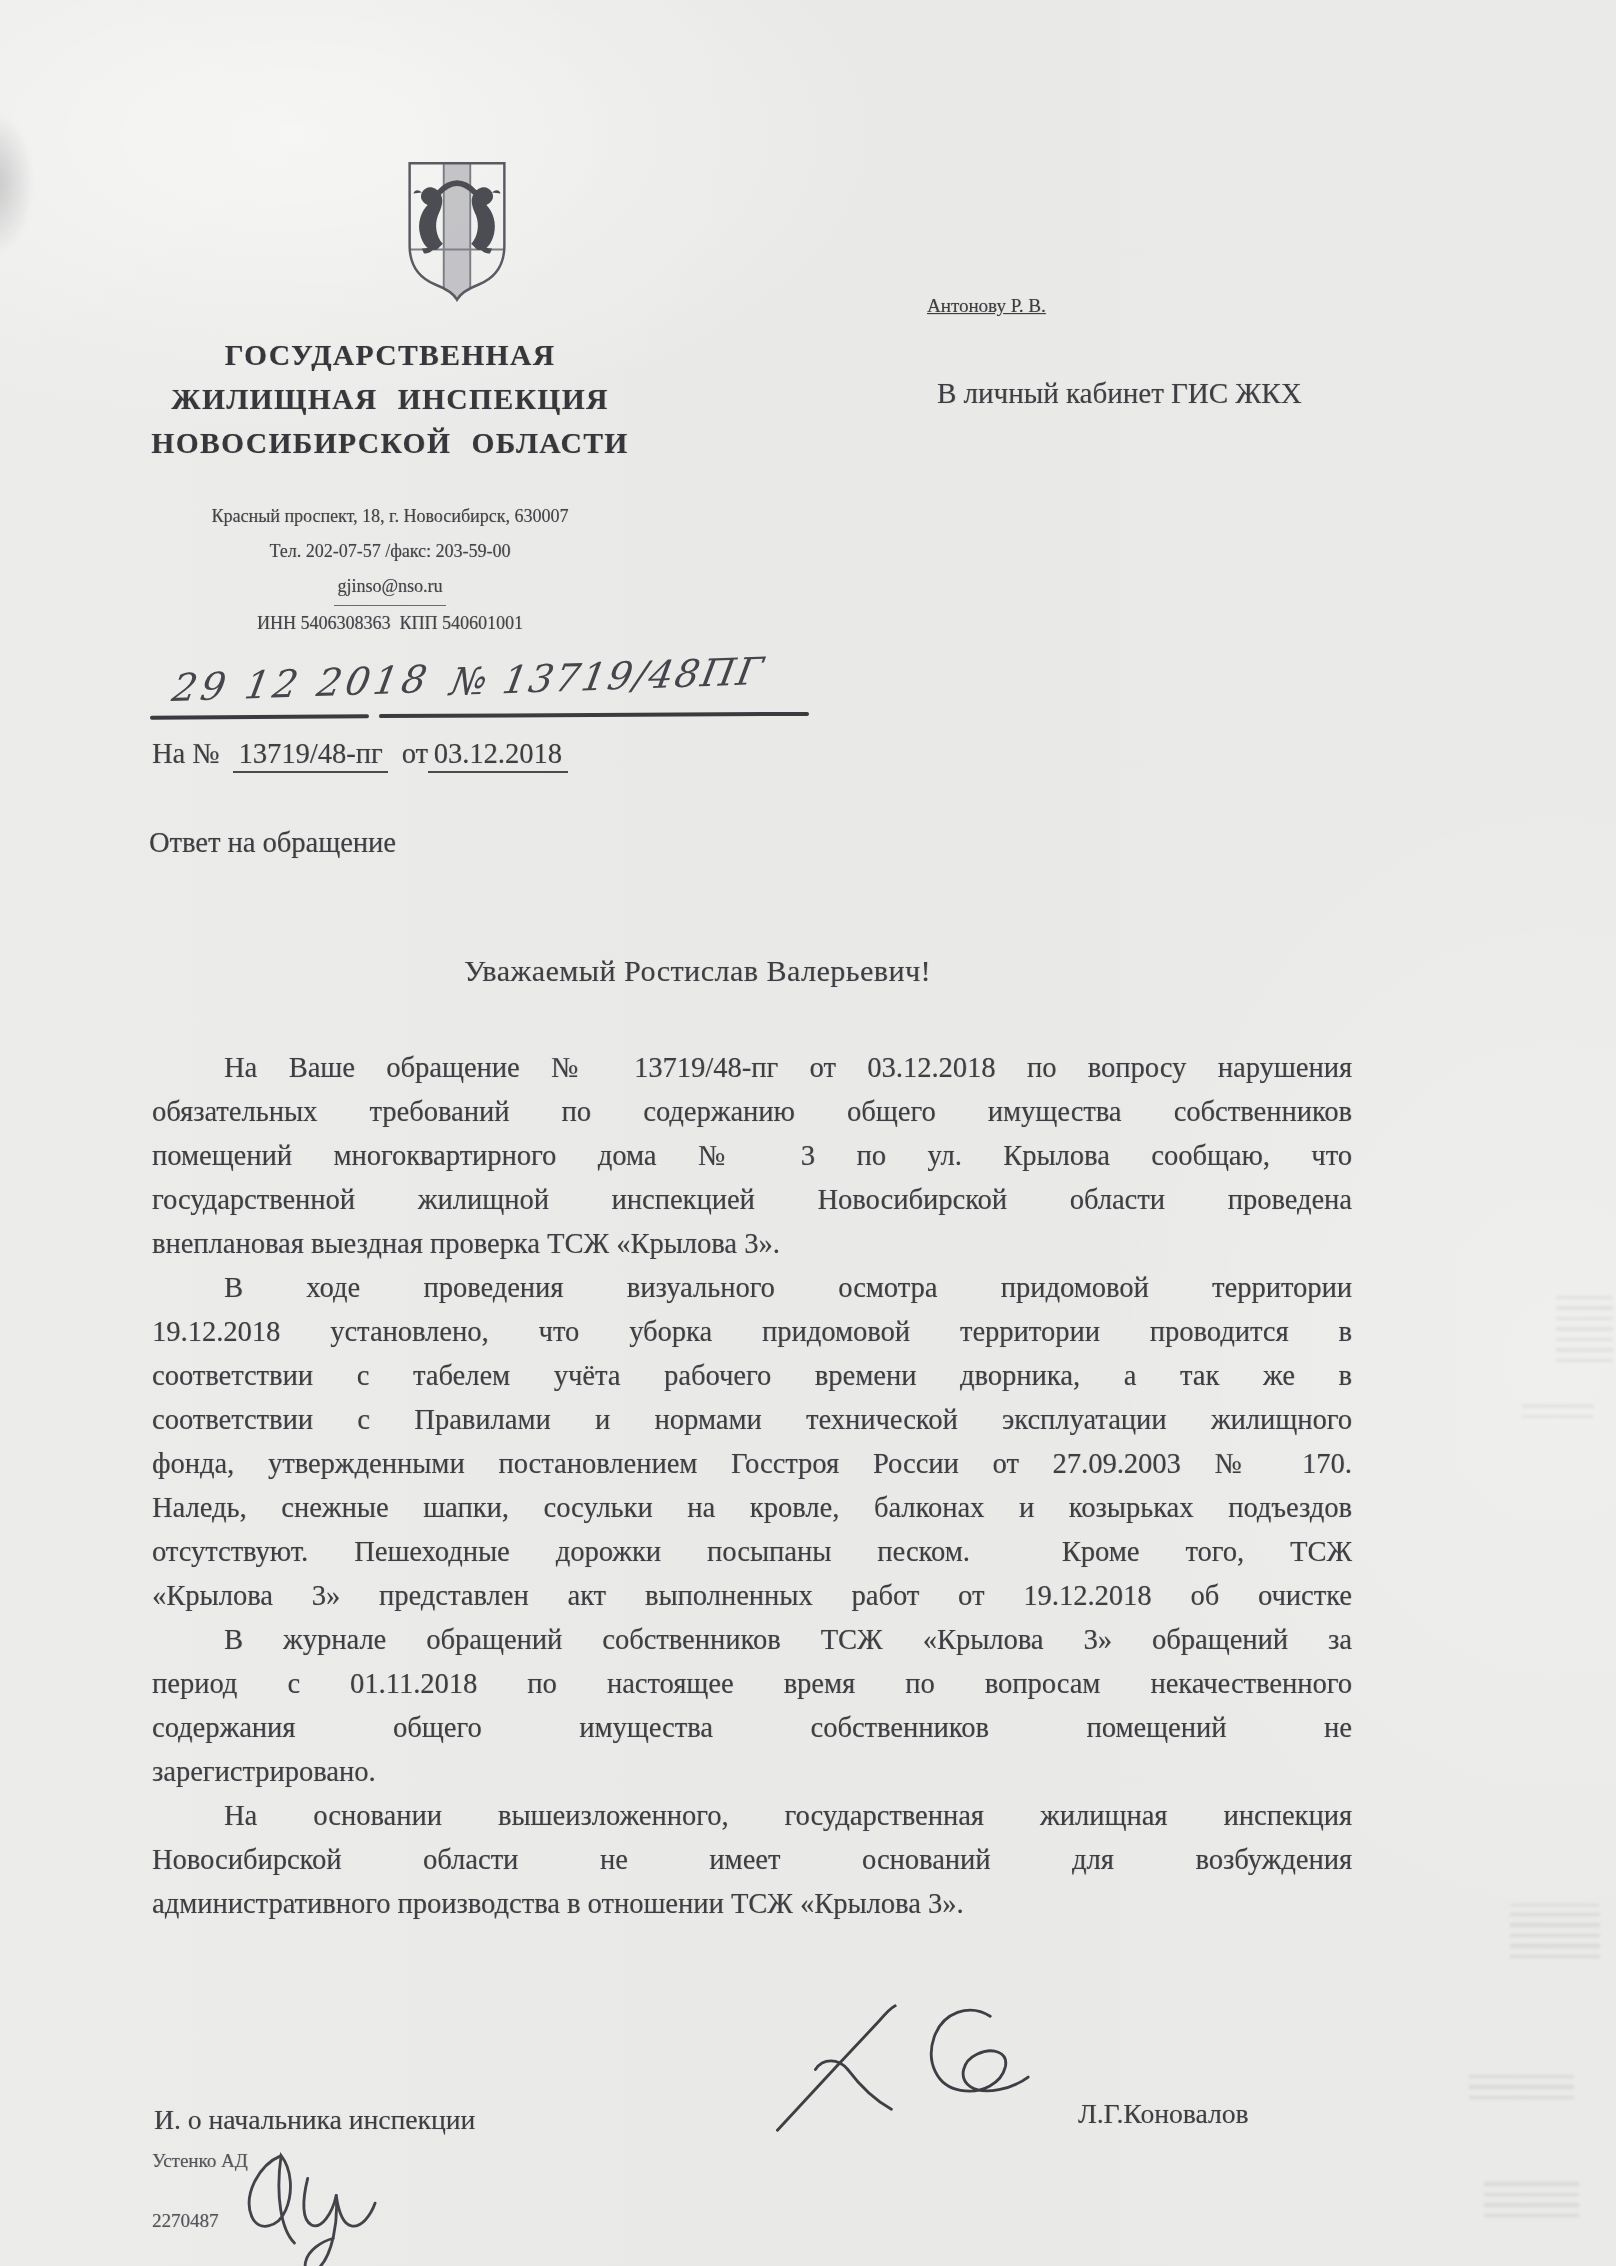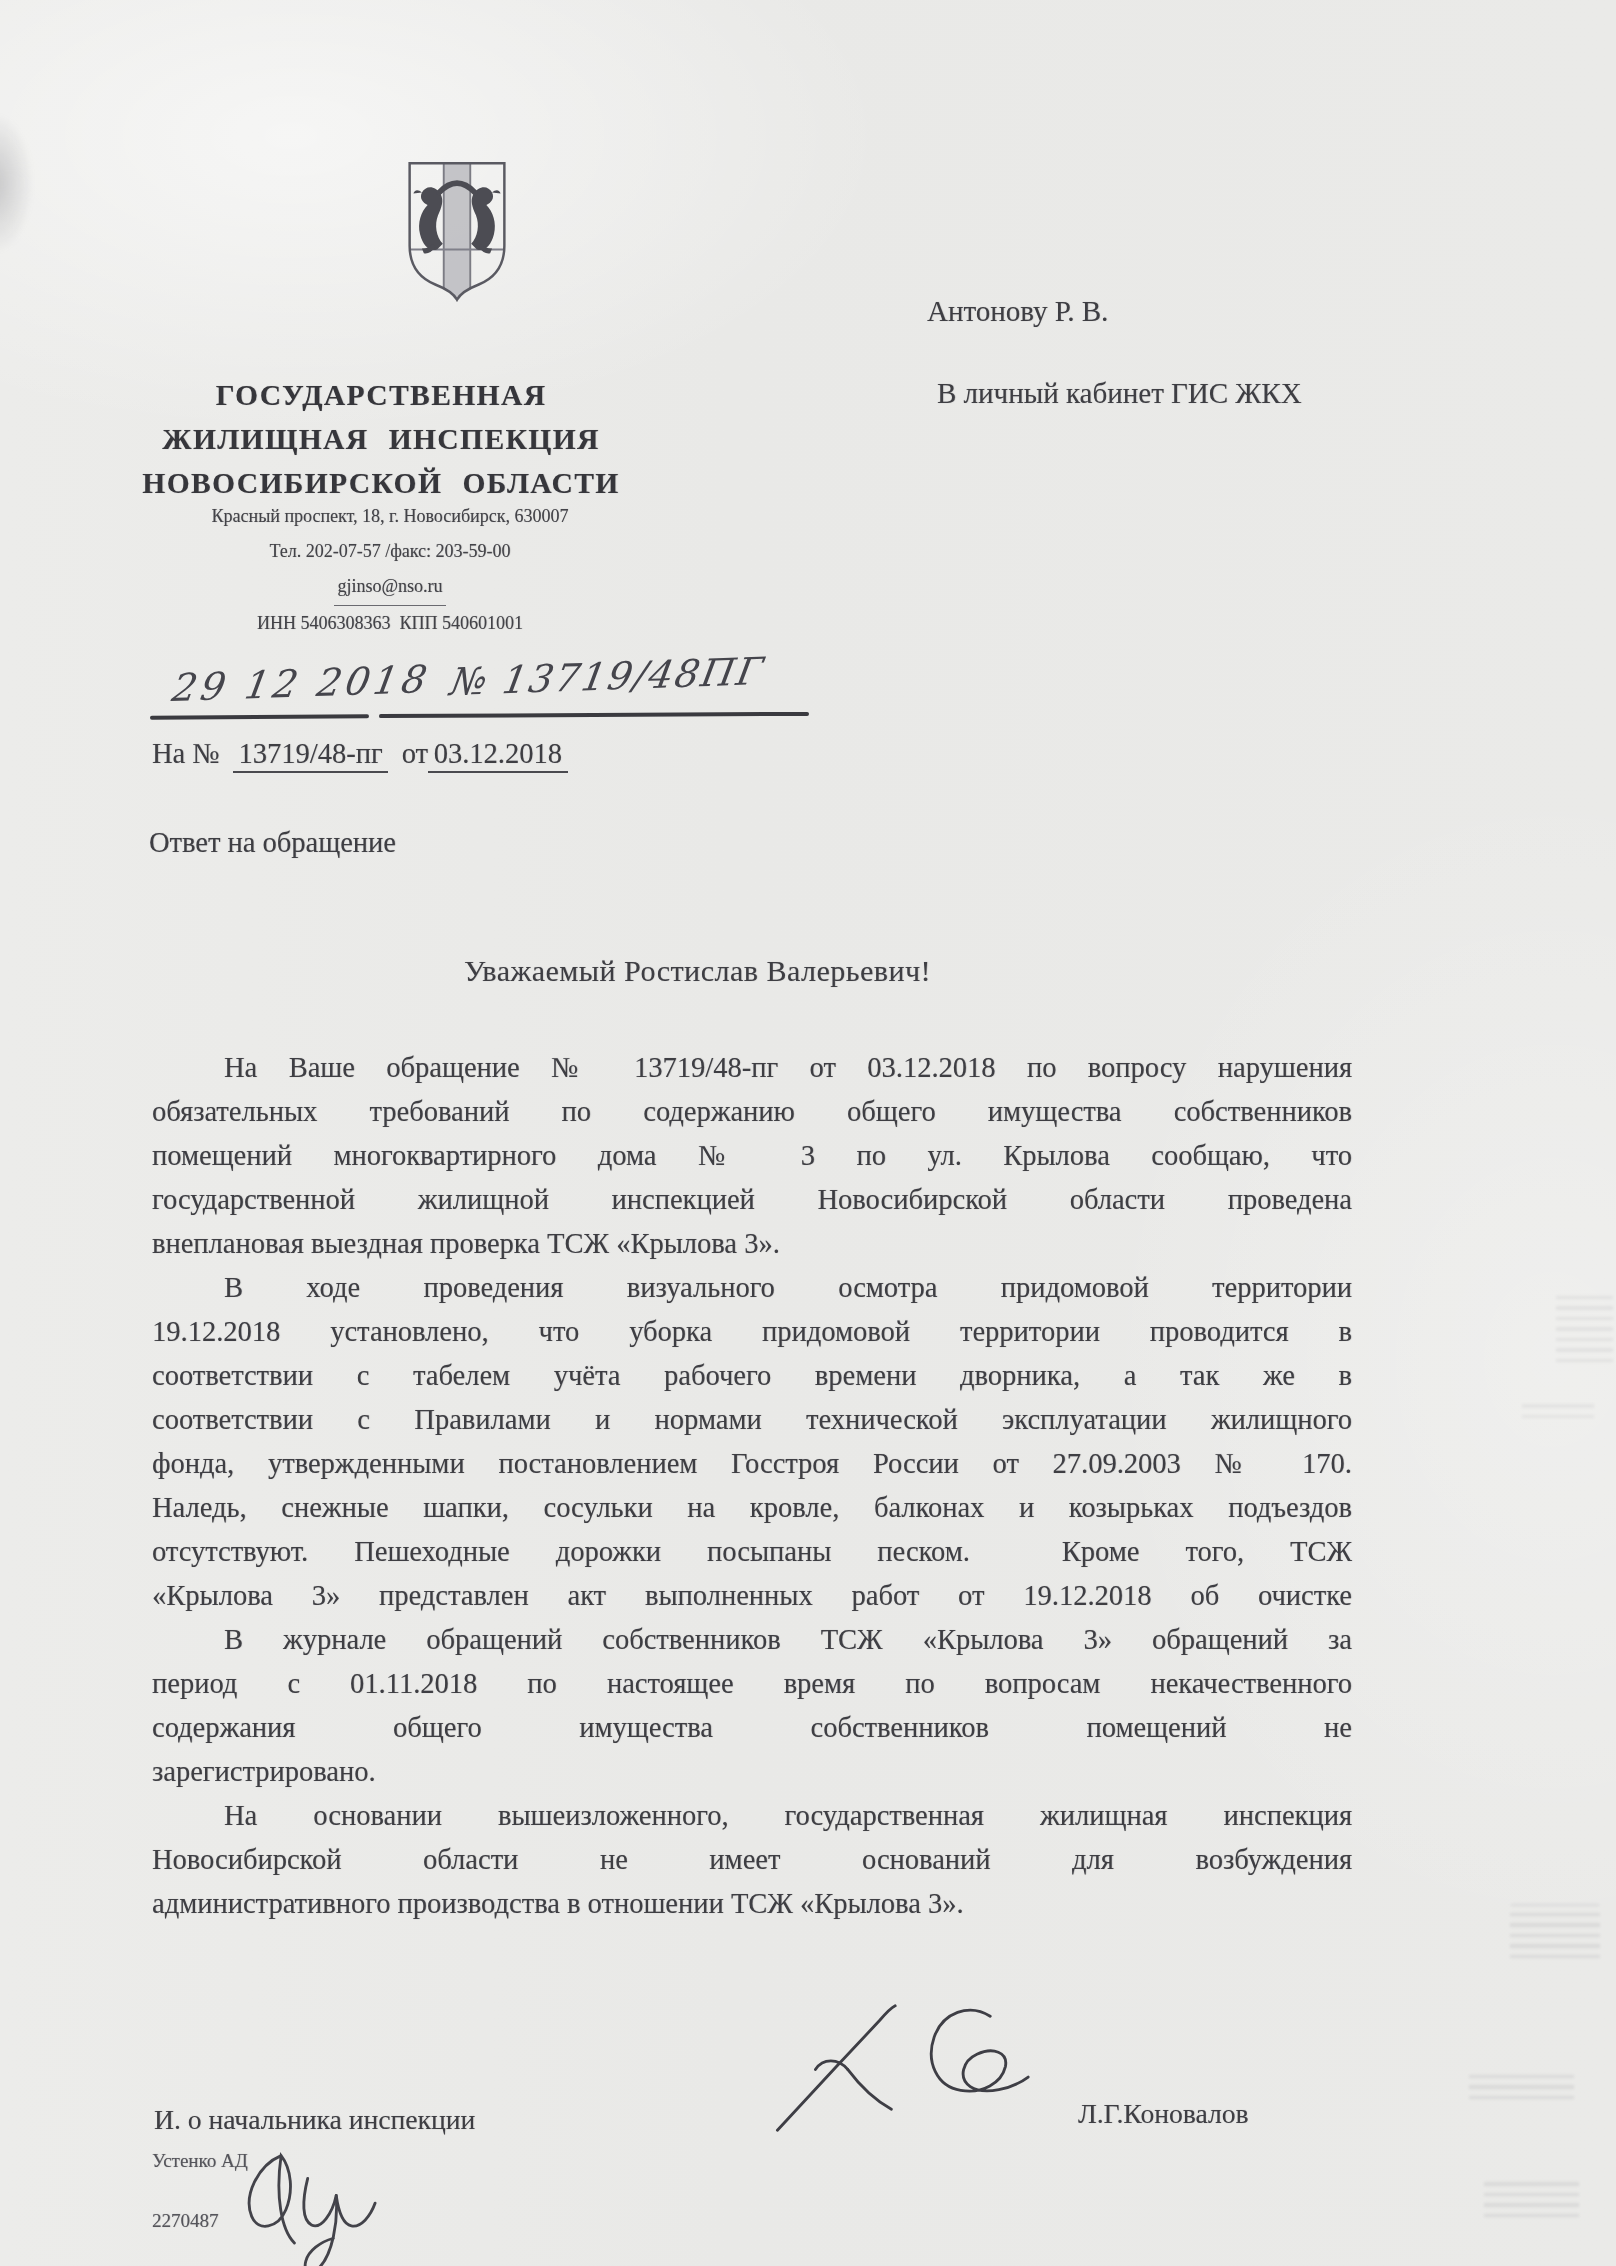--- a/index.html
+++ b/index.html
@@ -10,28 +10,28 @@
       radial-gradient(ellipse 856px 428px at 18% 6%, rgba(255,255,255,.55), rgba(255,255,255,0) 70%),
       radial-gradient(ellipse 666px 856px at 96% 60%, rgba(255,255,255,.25), rgba(255,255,255,0) 70%),
       linear-gradient(90deg,#ececea 0%,#e9e9e7 45%,#eaeae8 100%);
     font-family:"Liberation Serif","DejaVu Serif",serif;
     color:#3e3e43;
     overflow:hidden;
   }
   .txt{ text-shadow:0.4px 0.4px 0.8px rgba(75,75,80,.45); }
   
   .emblem{ position:absolute; left:403px; top:158px; width:108px; height:145px; }
-  .org-name{ position:absolute; left:86px; top:333px; width:590px; text-align:center;
-             font-weight:bold; font-size:29.5px; line-height:44px; letter-spacing:1.4px; color:#36363b;margin-top:40px; }
+  .org-name{ position:absolute; left:95px; top:333px; width:590px; text-align:center;
+             font-weight:bold; font-size:29.5px; line-height:44px; letter-spacing:1.4px; color:#36363b; }
   .org-name .ws{ word-spacing:11.4px; }
   .addr{ position:absolute; left:95px; top:499px; width:590px; text-align:center;
          font-size:18px; line-height:35px; color:#434348; }
   .addr .email{ display:inline-block; border-bottom:1.9px solid #6a6a70; padding:0 3.8px 1px 3.8px; }
   
-  .recipient-name{ position:absolute; left:927px; top:295px; font-size:29px; }
+  .recipient-name{ position:absolute; left:927px; top:295px; font-size:19px;text-decoration:underline; }
   .recipient-delivery{ position:absolute; left:937px; top:377px; font-size:29px; }
   
   .hand{ font-family:"DejaVu Serif",serif; font-style:italic; color:#45454c;
          transform:skewX(-12deg) rotate(-2deg); transform-origin:left bottom; }
   .reg-date{ position:absolute; left:169px; top:666px; font-size:38px; letter-spacing:3.8px; }
   .reg-num{ position:absolute; left:447px; top:660px; font-size:38px; letter-spacing:1.9px; }
   .reg-underline{ position:absolute; height:3.8px; background:#3a3a3f; border-radius:1.9px; }
   .reg-u1{ left:150px; top:715px; width:219px; transform:rotate(-.4deg); }
   .reg-u2{ left:379px; top:713px; width:430px; transform:rotate(-.3deg); }
   

